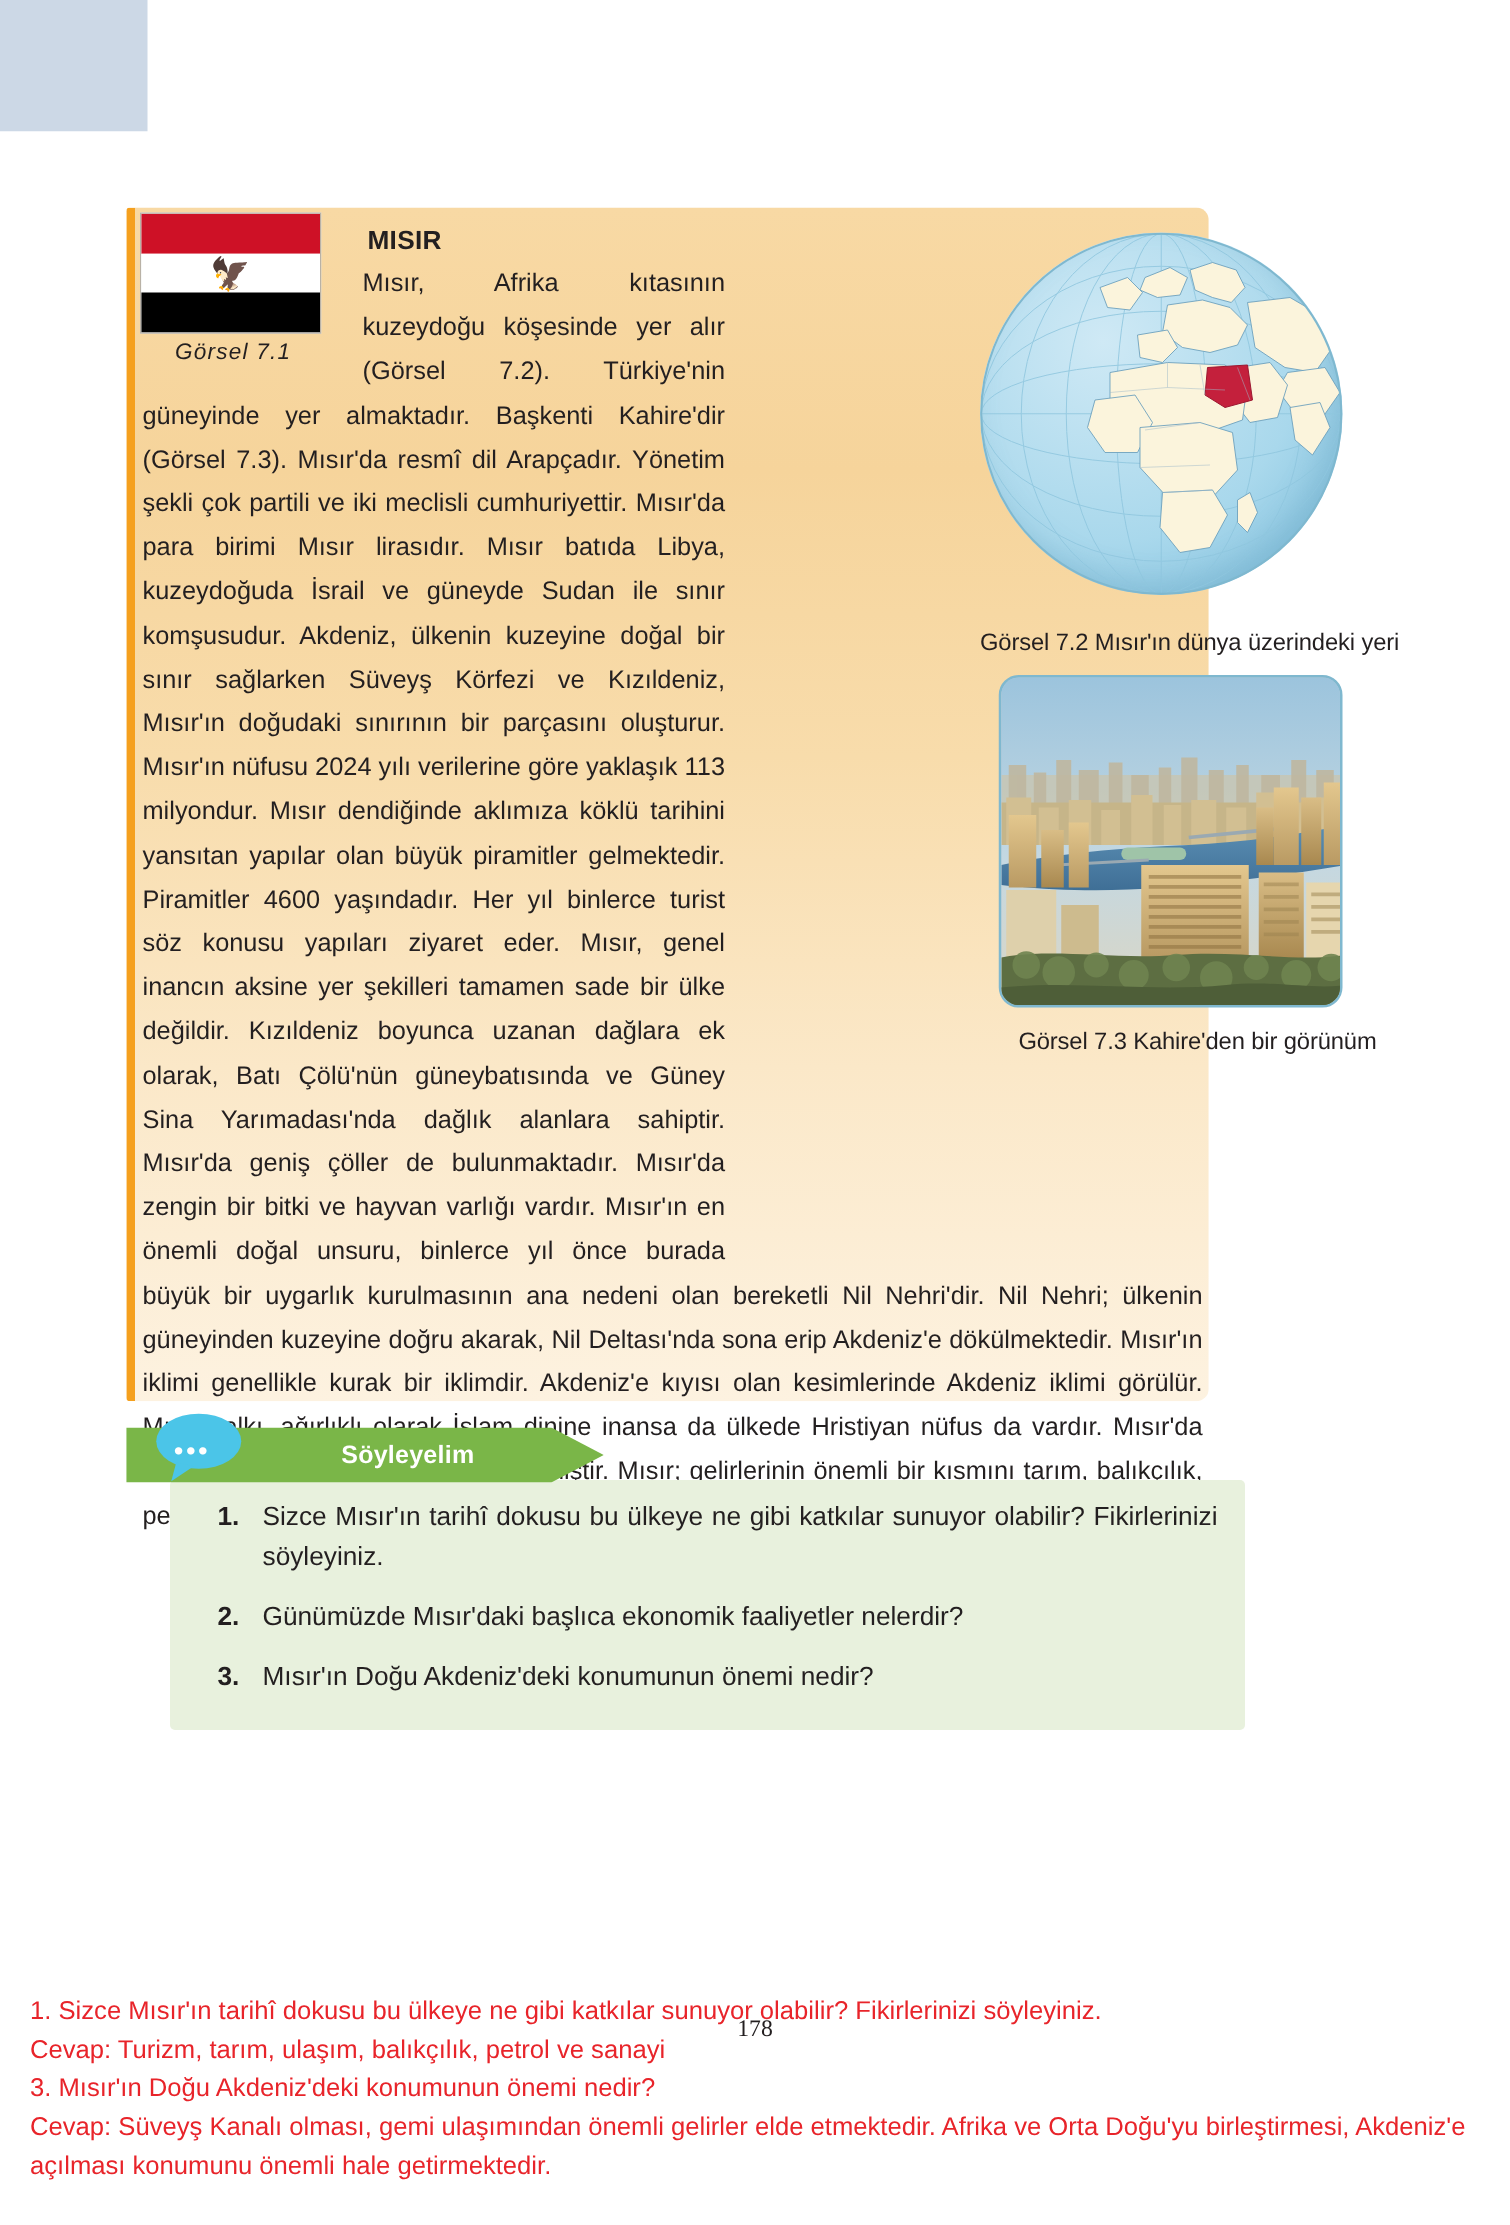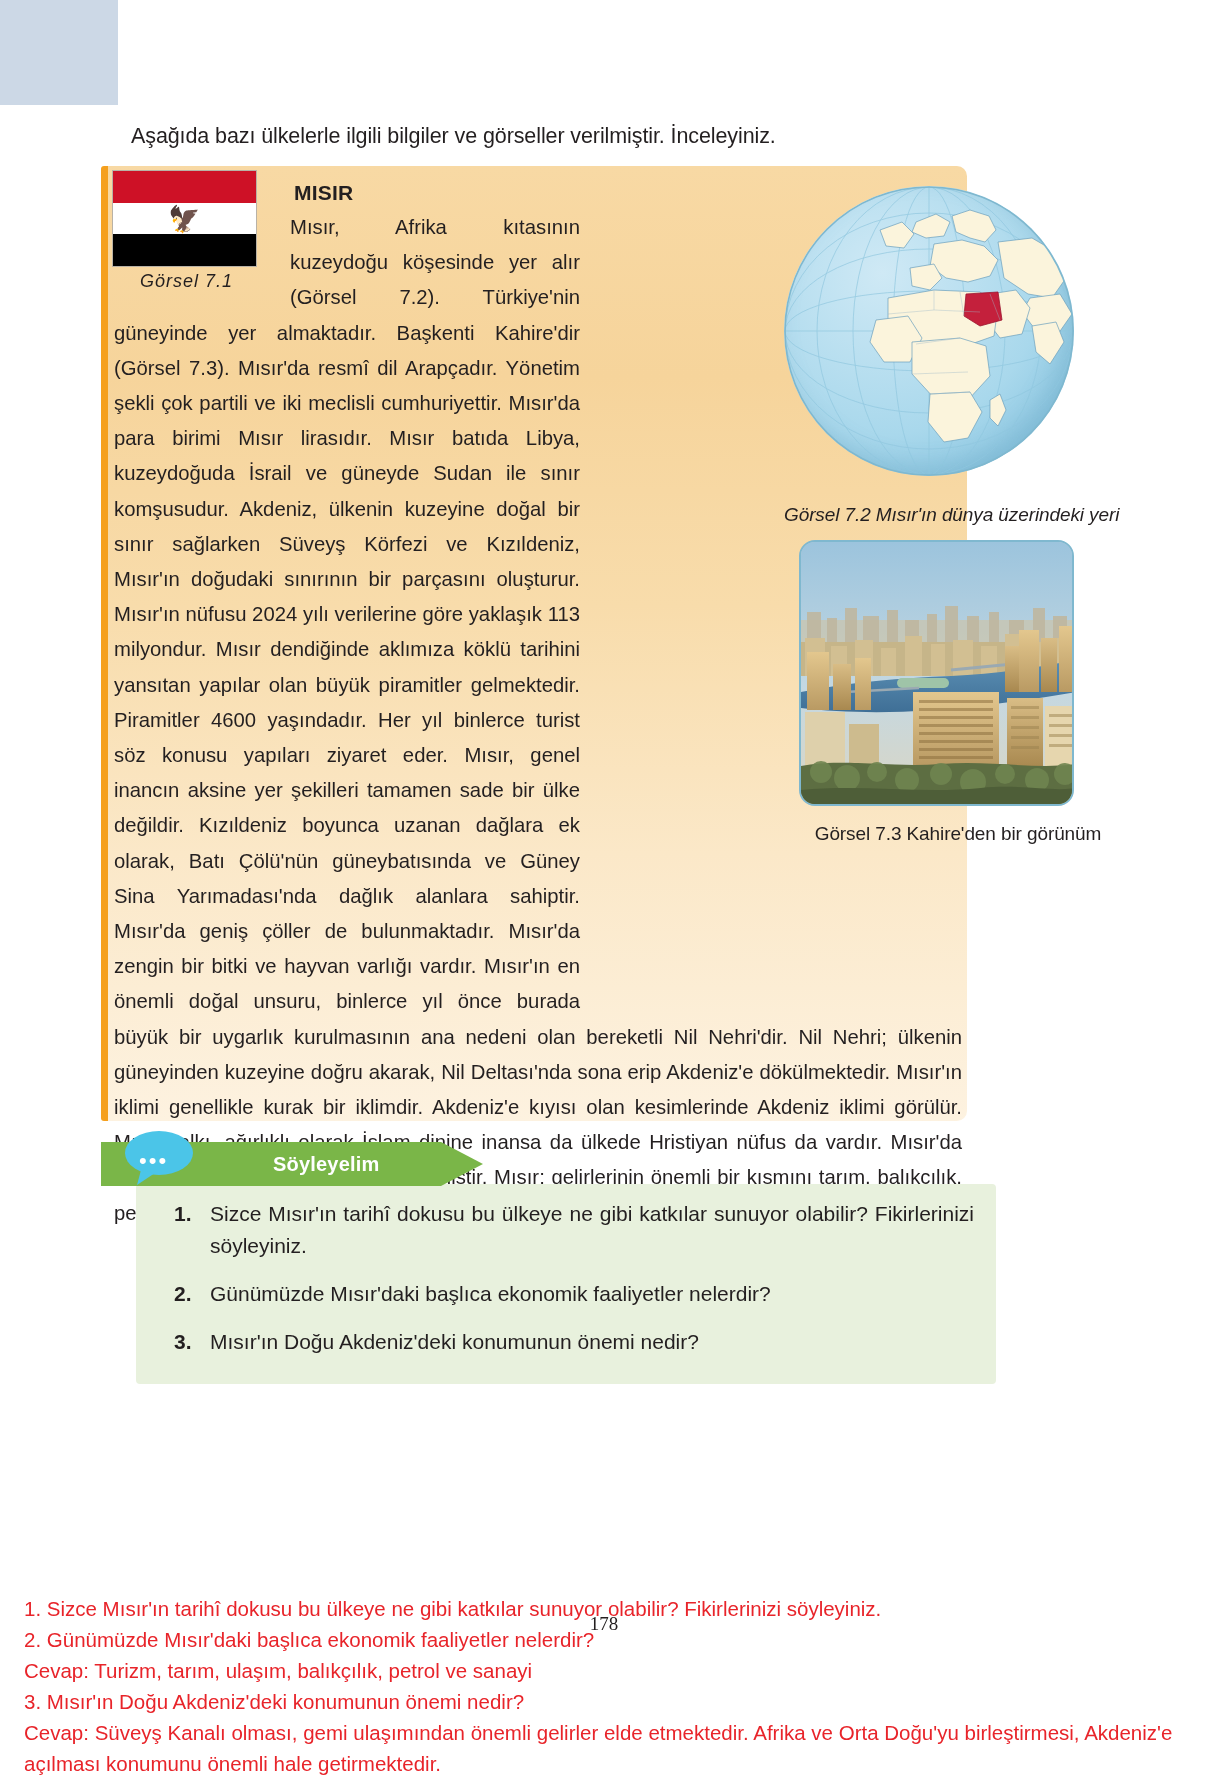--- a/index.html
+++ b/index.html
@@ -167,21 +167,20 @@
     overflow: hidden;
     box-shadow: inset -8px -10px 22px rgba(90,150,180,0.28);
   }
   .globe svg { position: absolute; left: 0; top: 0; }
   .globe-cap {
     position: absolute;
     left: 676px;
     top: 338px;
     width: 350px;
     font-size: 19px;
-    font-style: italic;
     color: #231f20;
     letter-spacing: -0.1px;
   }
 
   
   .cairo {
     position: absolute;
     left: 691px;
     top: 374px;
     width: 275px;
@@ -301,21 +300,20 @@
   }
   .answers div { white-space: nowrap; margin-left: 16px; }
 </style>
 </head>
 <body>
 
 <div class="page">
 
   <div class="corner-block"></div>
 
-  <div class="intro-line">Aşağıda bazı ülkelerle ilgili bilgiler ve görseller verilmiştir. İnceleyiniz.</div>
 
   <div class="info-card">
     <div class="card-inner">
 
       <div class="flag">
         <div class="band red"></div>
         <div class="band white"></div>
         <div class="band black"></div>
         <div class="eagle">🦅</div>
       </div>
@@ -548,20 +546,19 @@
       <path d="M18,42 L14,57 L32,45 Z" fill="#4bc5e8"></path>
     </svg>
     <div class="bubble-dots">•••</div>
     <div class="banner-label">Söyleyelim</div>
   </div>
 
   <div class="page-number">178</div>
 
   <div class="answers">
     <div>1. Sizce Mısır'ın tarihî dokusu bu ülkeye ne gibi katkılar sunuyor olabilir? Fikirlerinizi söyleyiniz.</div>
-    <div>2. Günümüzde Mısır'daki başlıca ekonomik faaliyetler nelerdir?</div>
     <div>Cevap: Turizm, tarım, ulaşım, balıkçılık, petrol ve sanayi</div>
     <div>3. Mısır'ın Doğu Akdeniz'deki konumunun önemi nedir?</div>
     <div>Cevap: Süveyş Kanalı olması, gemi ulaşımından önemli gelirler elde etmektedir. Afrika ve Orta Doğu'yu birleştirmesi, Akdeniz'e</div>
     <div>açılması konumunu önemli hale getirmektedir.</div>
   </div>
 
 </div>
 
 </body></html>

